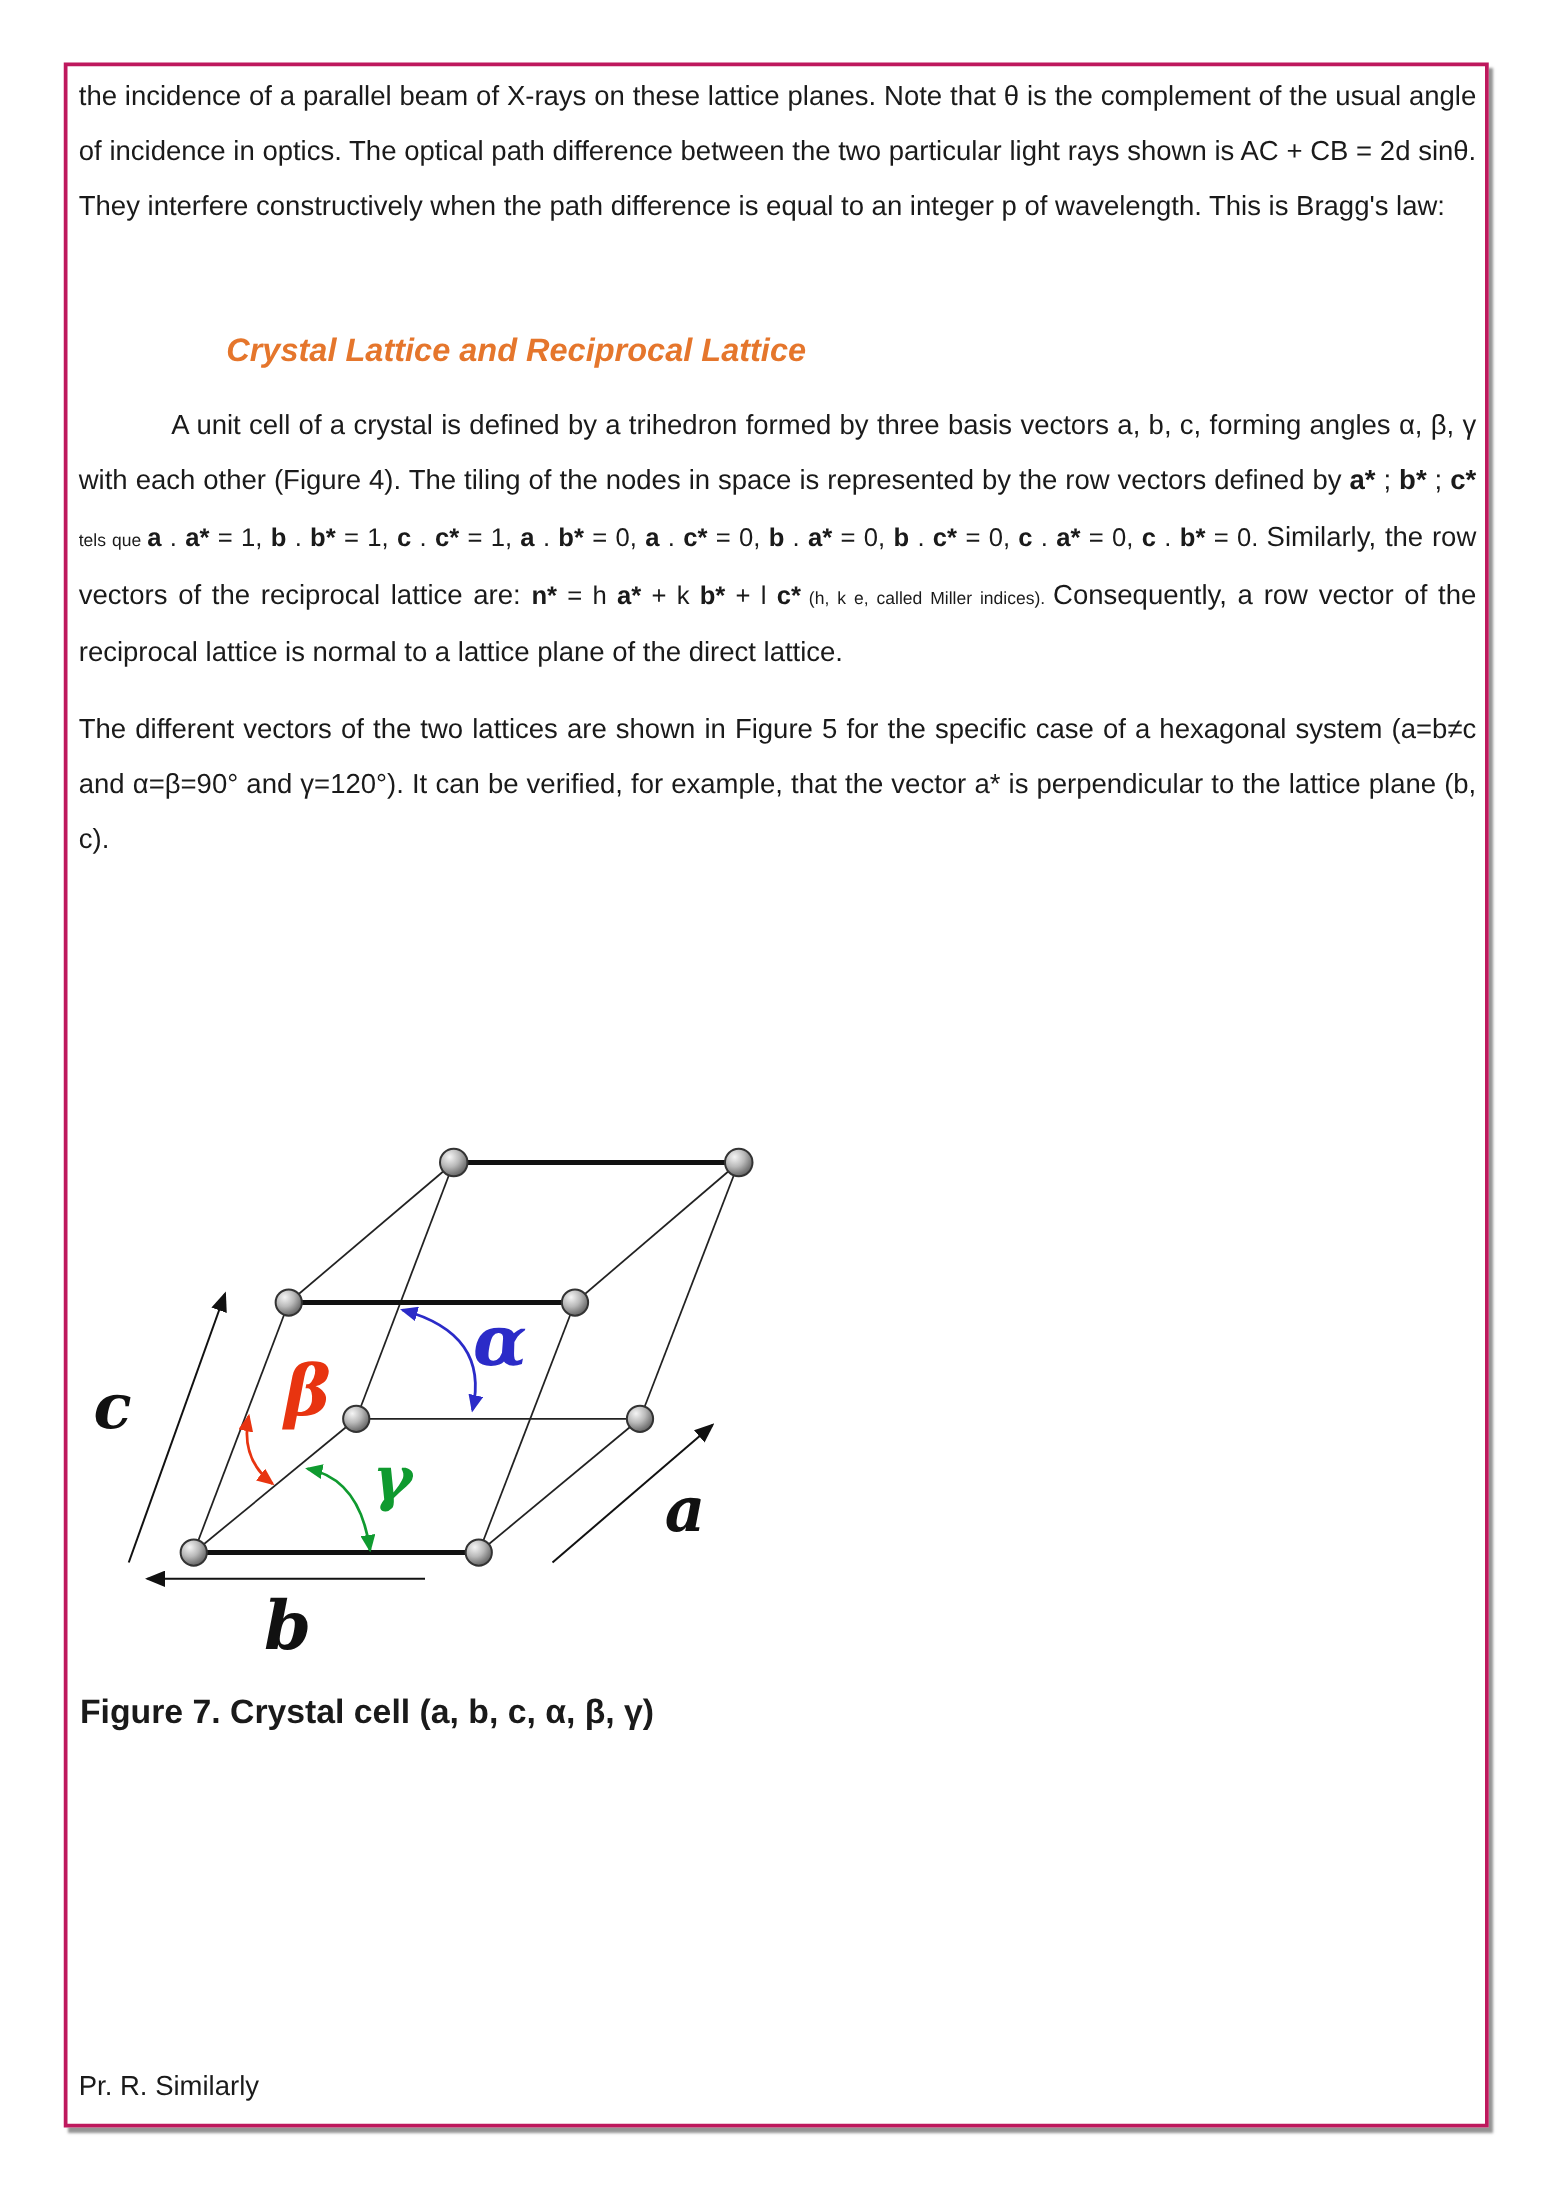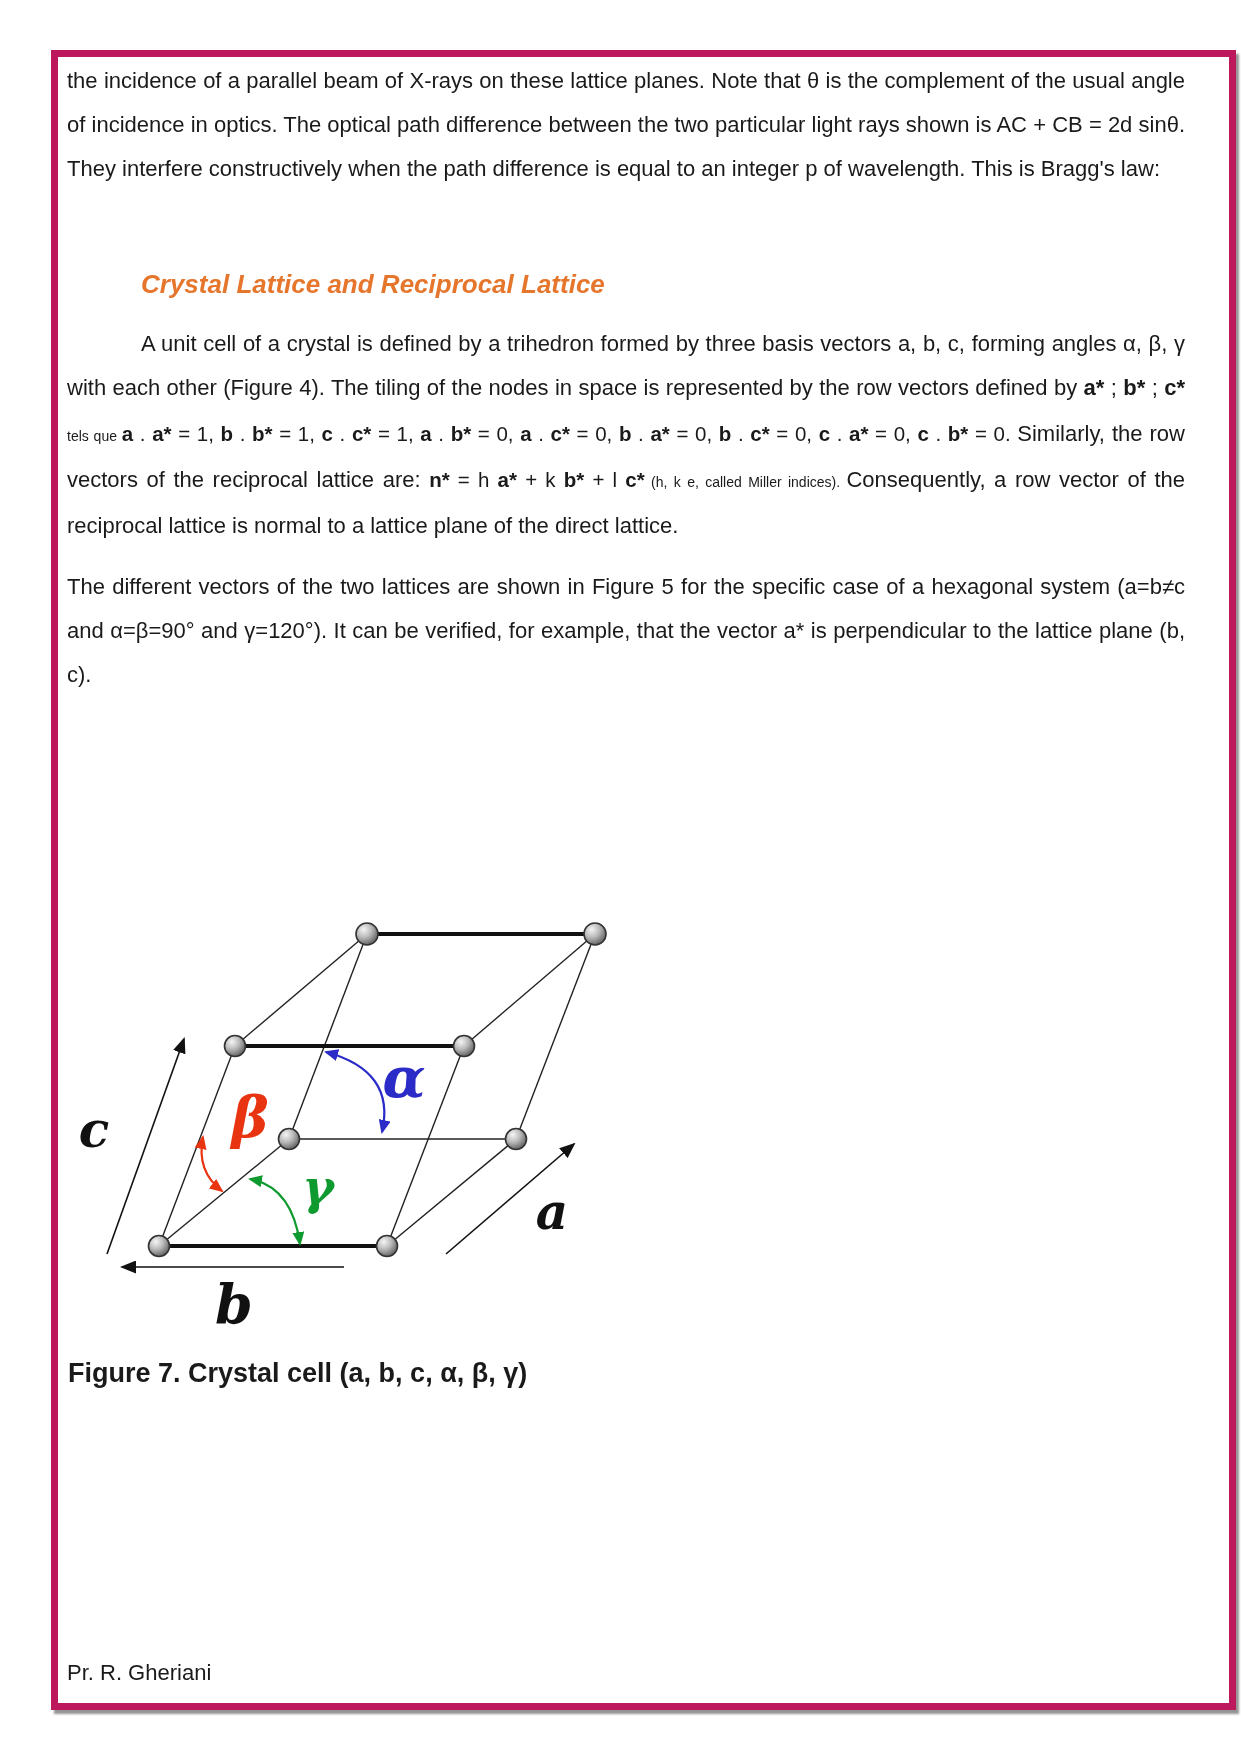--- a/index.html
+++ b/index.html
@@ -1,17 +1,17 @@
 <!DOCTYPE html>
 <html><head>
 <meta charset="utf-8">
 <style>
   html,body{margin:0;padding:0;background:#ffffff;}
   body{width:1241px;height:1755px;position:relative;font-family:"Liberation Sans",sans-serif;color:#1a1a1a;}
-  .page{position:absolute;left:51px;top:50px;width:1134px;height:1646px;border:7px solid #be185d;background:#ffffff;box-shadow:3px 4px 2px rgba(60,60,60,.55);padding-left:37px;}
+  .page{position:absolute;left:51px;top:50px;width:1134px;height:1646px;border:3px solid #be185d;background:#ffffff;box-shadow:3px 4px 2px rgba(60,60,60,.55);}
   .blk{position:absolute;left:9px;width:1118px;font-size:22px;line-height:44px;text-align:justify;color:#1a1a1a;}
   .p1{top:2px;}
   .p2{top:265px;text-indent:74px;}
   .p3{top:508px;}
   .heading{position:absolute;left:83px;top:205px;font-size:26px;line-height:44px;font-weight:bold;font-style:italic;}
   .bd{font-weight:bold;}
   .sm{font-size:14px;}
   .fm{font-size:20.5px;}
   .caption{position:absolute;left:10px;top:1299px;font-size:27px;font-weight:bold;line-height:34px;}
   .footer{position:absolute;left:9px;top:1603px;font-size:22px;line-height:26px;}
@@ -24,21 +24,21 @@
   .arc{stroke-width:2.2;fill:none;}
   .node{fill:url(#sph);stroke:#333;stroke-width:1.6;}
 </style>
 </head>
 <body>
 
 <div class="page">
 
   <div class="blk p1">the incidence of a parallel beam of X-rays on these lattice planes. Note that θ is the complement of the usual angle of incidence in optics. The optical path difference between the two particular light rays shown is AC + CB = 2d sinθ. They interfere constructively when the path difference is equal to an integer p of wavelength. This is Bragg's law:</div>
 
-  <div class="heading" style="color: rgb(229, 118, 44);">Crystal Lattice and Reciprocal Lattice</div>
+  <div class="heading" style="color: rgb(229, 118, 44); margin-left: 44px;">Crystal Lattice and Reciprocal Lattice</div>
 
   <div class="blk p2"><span>A unit cell of a crystal is defined by a trihedron formed by three basis vectors a, b, c, forming angles α, β, γ with each other (Figure 4). The tiling of the nodes in space is represented by the row vectors defined by </span><span class="bd">a*</span><span> ; </span><span class="bd">b*</span><span> ; </span><span class="bd">c*</span><span class="sm"> tels que </span><span class="bd fm">a</span><span class="fm"> . </span><span class="bd fm">a*</span><span class="fm"> = 1, </span><span class="bd fm">b</span><span class="fm"> . </span><span class="bd fm">b*</span><span class="fm"> = 1, </span><span class="bd fm">c</span><span class="fm"> . </span><span class="bd fm">c*</span><span class="fm"> = 1, </span><span class="bd fm">a</span><span class="fm"> . </span><span class="bd fm">b*</span><span class="fm"> = 0, </span><span class="bd fm">a</span><span class="fm"> . </span><span class="bd fm">c*</span><span class="fm"> = 0, </span><span class="bd fm">b</span><span class="fm"> . </span><span class="bd fm">a*</span><span class="fm"> = 0, </span><span class="bd fm">b</span><span class="fm"> . </span><span class="bd fm">c*</span><span class="fm"> = 0, </span><span class="bd fm">c</span><span class="fm"> . </span><span class="bd fm">a*</span><span class="fm"> = 0, </span><span class="bd fm">c</span><span class="fm"> . </span><span class="bd fm">b*</span><span class="fm"> = 0. </span><span>Similarly, the row vectors of the reciprocal lattice are: </span><span class="bd fm">n*</span><span class="fm"> = h </span><span class="bd fm">a*</span><span class="fm"> + k </span><span class="bd fm">b*</span><span class="fm"> + l </span><span class="bd fm">c*</span><span class="sm"> (h, k e, called Miller indices). </span><span>Consequently, a row vector of the reciprocal lattice is normal to a lattice plane of the direct lattice.</span></div>
 
   <div class="blk p3">The different vectors of the two lattices are shown in Figure 5 for the specific case of a hexagonal system (a=b≠c and α=β=90° and γ=120°). It can be verified, for example, that the vector a* is perpendicular to the lattice plane (b, c).</div>
 
   <svg class="fig" width="570" height="540" viewBox="0 0 570 540">
     <defs>
       <radialGradient id="sph" cx="0.35" cy="0.3" r="0.8">
         <stop offset="0%" stop-color="#f5f5f5"></stop>
         <stop offset="45%" stop-color="#b9b9b9"></stop>
@@ -105,15 +105,15 @@
     <text class="axlbl" x="30" y="330" font-size="50" text-anchor="middle" dominant-baseline="central">c</text>
     <text class="axlbl" x="488" y="412" font-size="50" text-anchor="middle" dominant-baseline="central">a</text>
     <text class="axlbl" x="170" y="505" font-size="54" text-anchor="middle" dominant-baseline="central">b</text>
     <text class="anglbl" x="340" y="278" font-size="56" text-anchor="middle" dominant-baseline="central" fill="#2B2BC8">α</text>
     <text class="anglbl" x="186" y="318" font-size="56" text-anchor="middle" dominant-baseline="central" fill="#E83410">β</text>
     <text class="anglbl" x="254" y="388" font-size="48" text-anchor="middle" dominant-baseline="central" fill="#0F9A2F">γ</text>
   </svg>
 
   <div class="caption">Figure 7. Crystal cell (a, b, c, α, β, γ)</div>
 
-  <div class="footer">Pr. R. Gheriani</div>
+  <div class="footer">Pr. R. Similarly</div>
 
 </div>
 
 </body></html>

